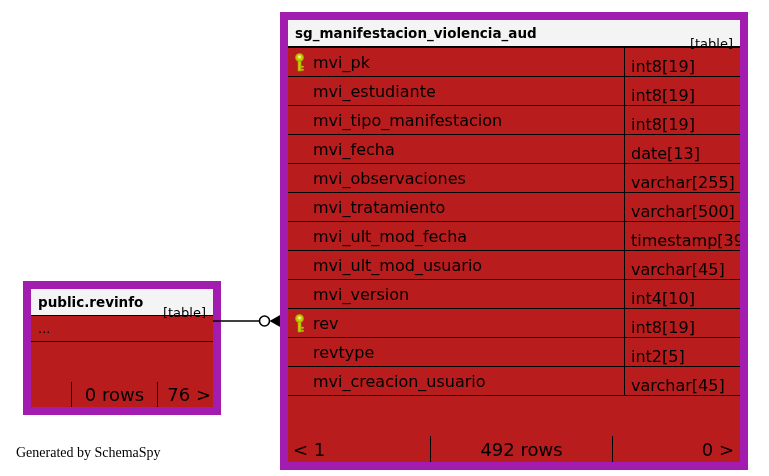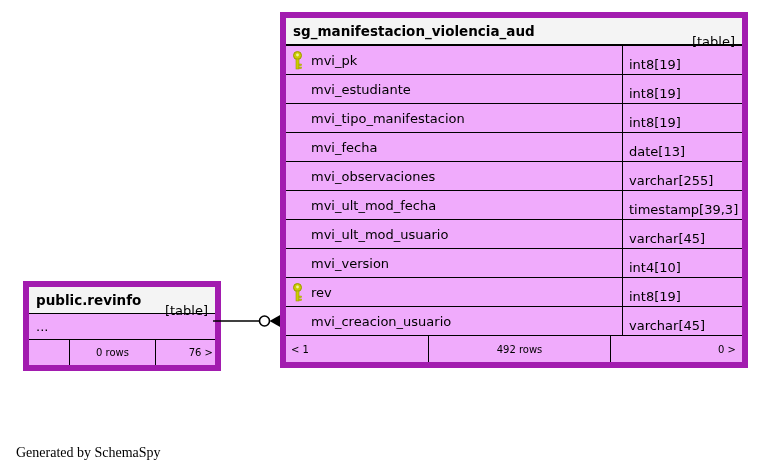--- a/index.html
+++ b/index.html
@@ -7,22 +7,22 @@
     position: relative;
     width: 769px;
     height: 476px;
     background: #ffffff;
     font-family: "DejaVu Sans", "Liberation Sans", sans-serif;
     color: #000000;
     overflow: hidden;
   }
   .dbtable {
     position: absolute;
-    background: #f0abfc;
-    border: 6px solid #a21caf;
+    background: #b91c1c;
+    border: 8px solid #a21caf;
     box-sizing: border-box;
   }
   .dbtable-header {
     display: flex;
     align-items: center;
     background: #f4f4f4;
     height: 26px;
     padding: 0 7px;
     border-bottom: 2px solid #000000;
   }
@@ -30,21 +30,21 @@
   .tbl-badge { margin-left: auto; font-size: 13px; font-weight: normal; white-space: nowrap; margin-top: 20px; }
 
   
   #main-table { left: 280px; top: 12px; width: 468px; }
   .col-row {
     display: flex;
     height: 29px;
     border-bottom: 1px solid #000000;
     box-sizing: border-box;
     align-items: stretch;
-    font-size: 13px;
+    font-size: 16px;
   }
   .cell-name {
     flex: 0 0 337px;
     box-sizing: border-box;
     border-right: 1px solid #000000;
     display: flex;
     align-items: center;
     padding-left: 6px;
     overflow: hidden;
   }
@@ -59,21 +59,22 @@
     display: flex;
     align-items: center;
     padding-left: 6px;
     white-space: nowrap;
     overflow: hidden;
     margin-top: 8px;
   }
   .dbtable-footer {
     display: flex;
     align-items: stretch;
-    font-size: 10px;
+    font-size: 18px;
+    margin-top: 40px;
   }
   #main-table .dbtable-footer { height: 26px; }
   .fcell { display: flex; align-items: center; box-sizing: border-box; }
   #main-table .f-left  { flex: 0 0 143px; border-right: 1px solid #000; padding-left: 5px; }
   #main-table .f-mid   { flex: 0 0 182px; border-right: 1px solid #000; justify-content: center; }
   #main-table .f-right { flex: 1; justify-content: flex-end; padding-right: 6px; }
 
   
   #related-table { left: 23px; top: 281px; width: 198px; }
   #related-table .dbtable-header { border-bottom: 1px solid #000000; }
@@ -208,20 +209,35 @@
           <rect x="4" y="8" width="3" height="10" fill="#cccc00" stroke="#999900" stroke-width="0.6"></rect>
           <rect x="7" y="13" width="2.6" height="1.6" fill="#cccc00" stroke="#999900" stroke-width="0.5"></rect>
           <rect x="7" y="16" width="2.6" height="1.6" fill="#cccc00" stroke="#999900" stroke-width="0.5"></rect>
         </svg>
       </span>
       <span>mvi_observaciones</span>
     </div>
     <div class="cell-type">varchar[255]</div>
   </div>
 
+  <div class="col-row">
+    <div class="cell-name">
+      <span class="keyslot" style="visibility: hidden;">
+        <svg class="key-icon-svg" width="11" height="19" viewBox="0 0 11 19">
+          <circle cx="5.5" cy="4.5" r="4" fill="#cccc00" stroke="#999900" stroke-width="1"></circle>
+          <circle cx="5.5" cy="4" r="1.4" fill="#f2f2a0"></circle>
+          <rect x="4" y="8" width="3" height="10" fill="#cccc00" stroke="#999900" stroke-width="0.6"></rect>
+          <rect x="7" y="13" width="2.6" height="1.6" fill="#cccc00" stroke="#999900" stroke-width="0.5"></rect>
+          <rect x="7" y="16" width="2.6" height="1.6" fill="#cccc00" stroke="#999900" stroke-width="0.5"></rect>
+        </svg>
+      </span>
+      <span>mvi_tratamiento</span>
+    </div>
+    <div class="cell-type">varchar[500]</div>
+  </div>
 
   <div class="col-row">
     <div class="cell-name">
       <span class="keyslot" style="visibility: hidden;">
         <svg class="key-icon-svg" width="11" height="19" viewBox="0 0 11 19">
           <circle cx="5.5" cy="4.5" r="4" fill="#cccc00" stroke="#999900" stroke-width="1"></circle>
           <circle cx="5.5" cy="4" r="1.4" fill="#f2f2a0"></circle>
           <rect x="4" y="8" width="3" height="10" fill="#cccc00" stroke="#999900" stroke-width="0.6"></rect>
           <rect x="7" y="13" width="2.6" height="1.6" fill="#cccc00" stroke="#999900" stroke-width="0.5"></rect>
           <rect x="7" y="16" width="2.6" height="1.6" fill="#cccc00" stroke="#999900" stroke-width="0.5"></rect>
@@ -273,20 +289,35 @@
           <rect x="4" y="8" width="3" height="10" fill="#cccc00" stroke="#999900" stroke-width="0.6"></rect>
           <rect x="7" y="13" width="2.6" height="1.6" fill="#cccc00" stroke="#999900" stroke-width="0.5"></rect>
           <rect x="7" y="16" width="2.6" height="1.6" fill="#cccc00" stroke="#999900" stroke-width="0.5"></rect>
         </svg>
       </span>
       <span>rev</span>
     </div>
     <div class="cell-type">int8[19]</div>
   </div>
 
+  <div class="col-row">
+    <div class="cell-name">
+      <span class="keyslot" style="visibility: hidden;">
+        <svg class="key-icon-svg" width="11" height="19" viewBox="0 0 11 19">
+          <circle cx="5.5" cy="4.5" r="4" fill="#cccc00" stroke="#999900" stroke-width="1"></circle>
+          <circle cx="5.5" cy="4" r="1.4" fill="#f2f2a0"></circle>
+          <rect x="4" y="8" width="3" height="10" fill="#cccc00" stroke="#999900" stroke-width="0.6"></rect>
+          <rect x="7" y="13" width="2.6" height="1.6" fill="#cccc00" stroke="#999900" stroke-width="0.5"></rect>
+          <rect x="7" y="16" width="2.6" height="1.6" fill="#cccc00" stroke="#999900" stroke-width="0.5"></rect>
+        </svg>
+      </span>
+      <span>revtype</span>
+    </div>
+    <div class="cell-type">int2[5]</div>
+  </div>
 
   <div class="col-row">
     <div class="cell-name">
       <span class="keyslot" style="visibility: hidden;">
         <svg class="key-icon-svg" width="11" height="19" viewBox="0 0 11 19">
           <circle cx="5.5" cy="4.5" r="4" fill="#cccc00" stroke="#999900" stroke-width="1"></circle>
           <circle cx="5.5" cy="4" r="1.4" fill="#f2f2a0"></circle>
           <rect x="4" y="8" width="3" height="10" fill="#cccc00" stroke="#999900" stroke-width="0.6"></rect>
           <rect x="7" y="13" width="2.6" height="1.6" fill="#cccc00" stroke="#999900" stroke-width="0.5"></rect>
           <rect x="7" y="16" width="2.6" height="1.6" fill="#cccc00" stroke="#999900" stroke-width="0.5"></rect>

